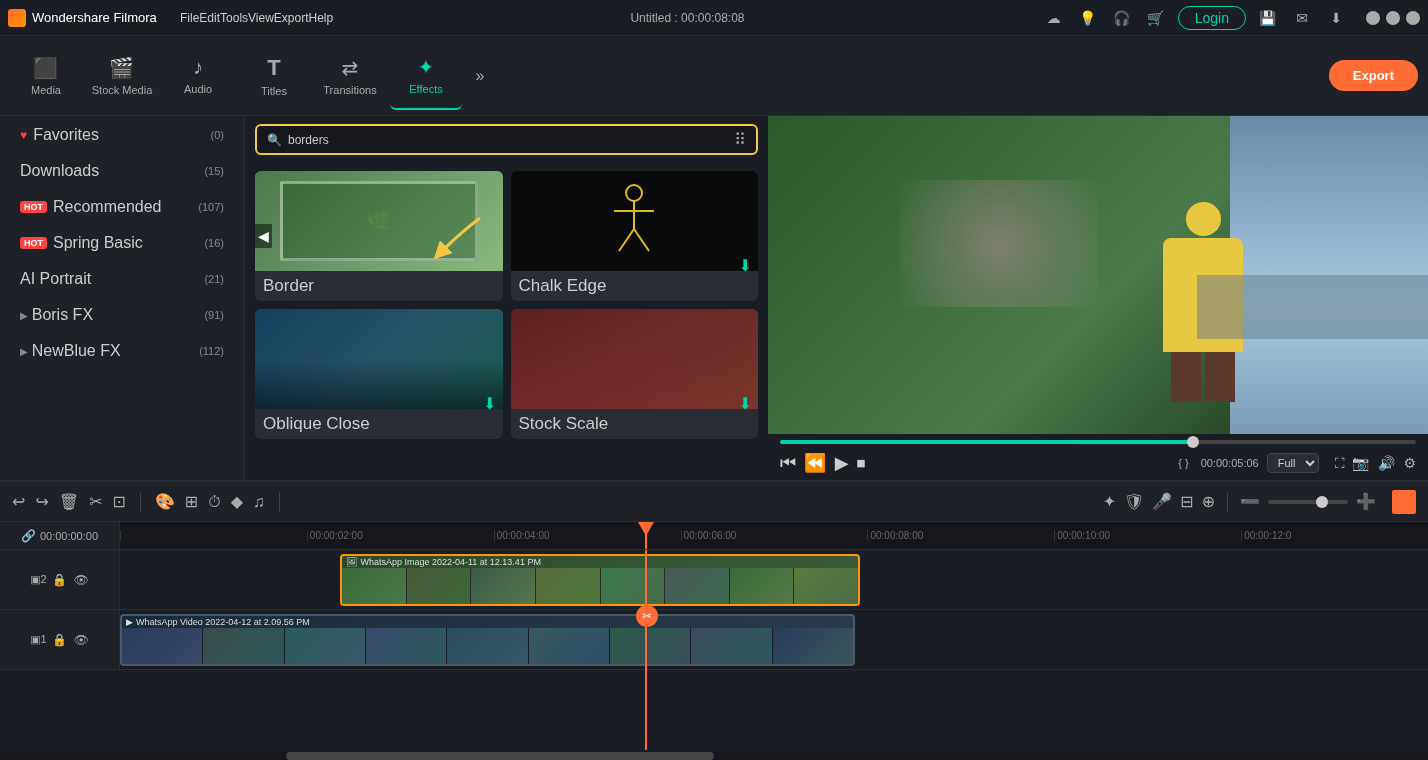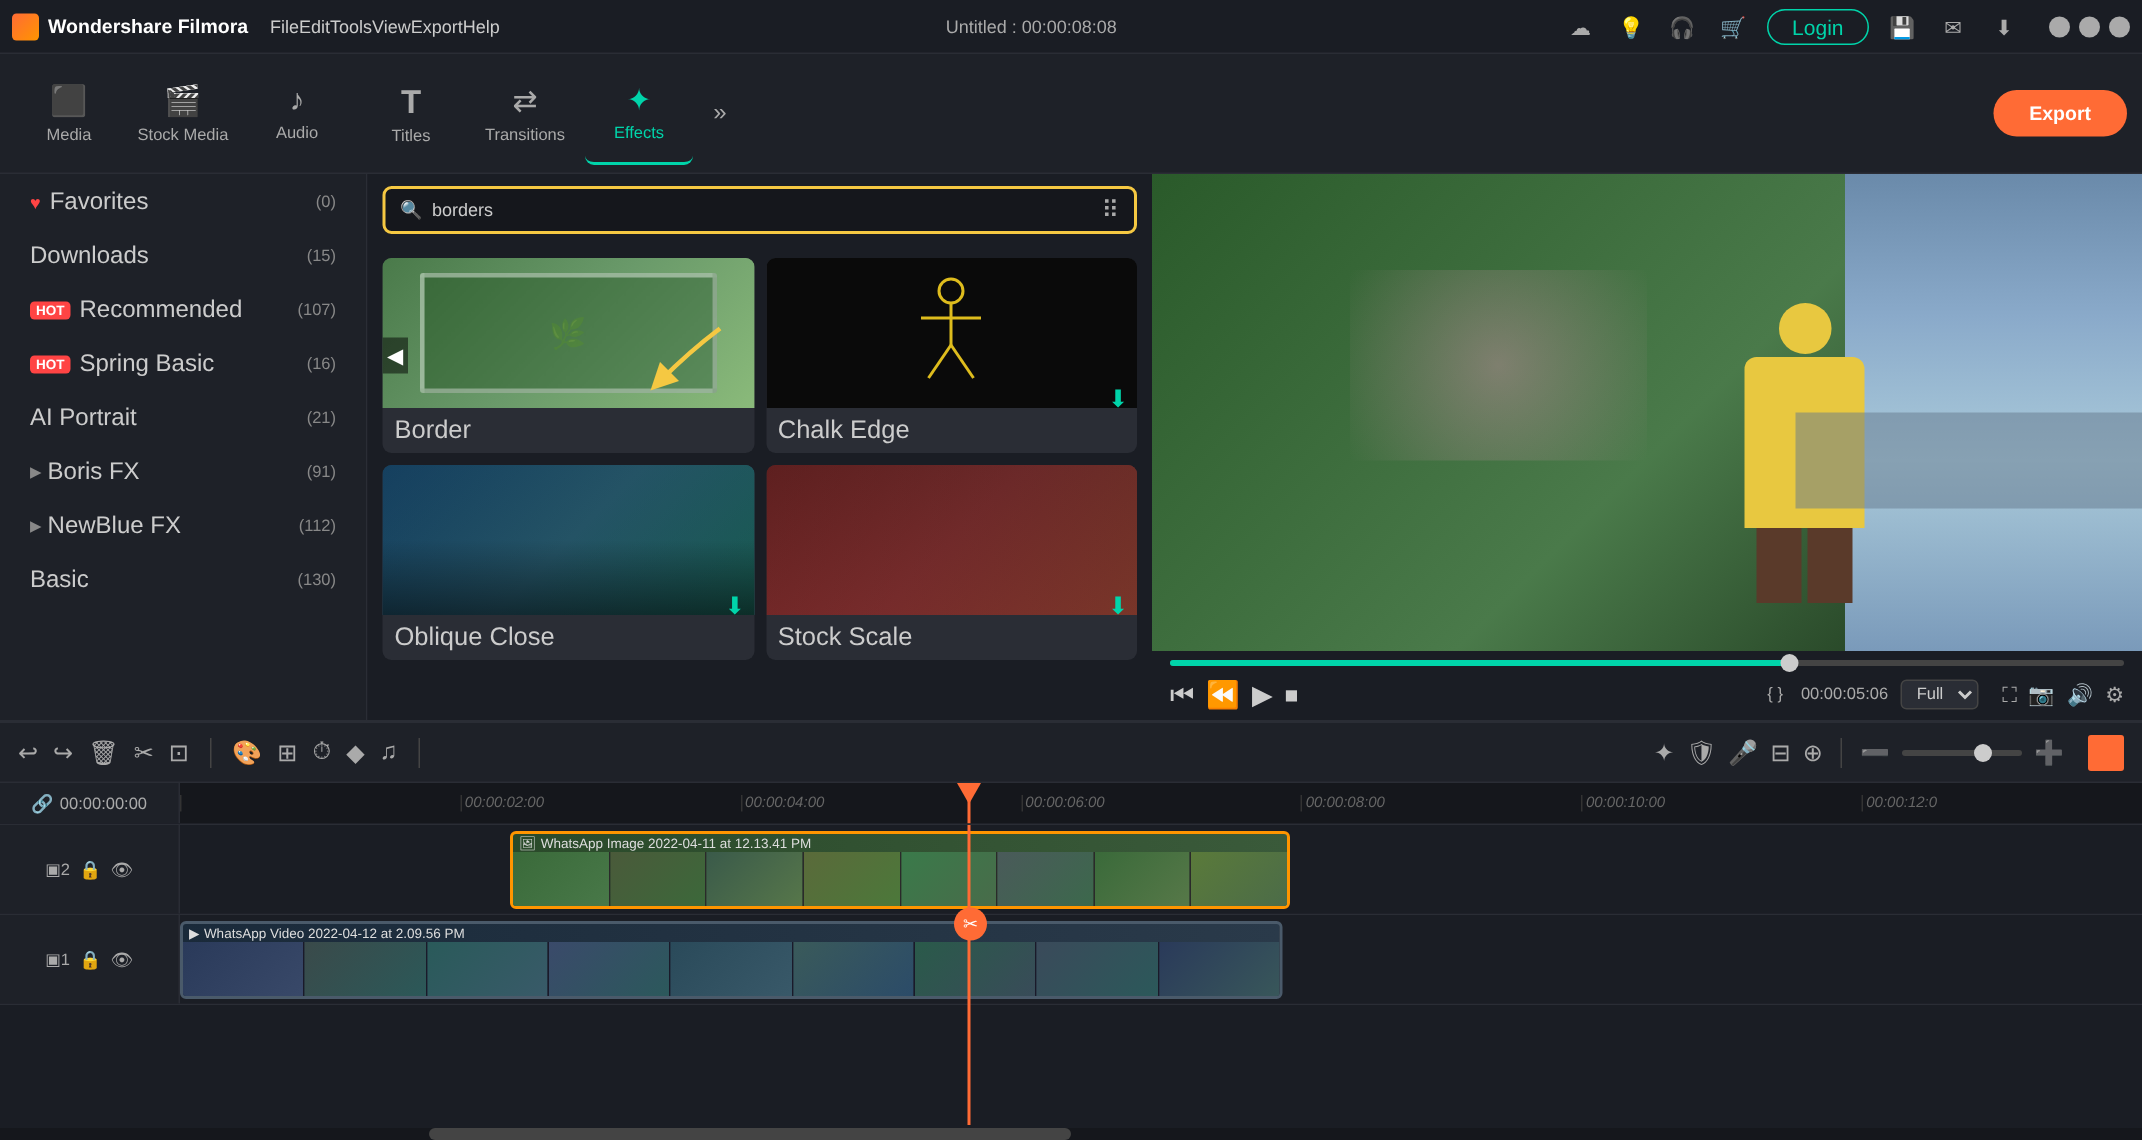--- a/index.html
+++ b/index.html
@@ -1,20 +1,20 @@
 <!DOCTYPE html>
 <html><head>
   <meta charset="utf-8">
   <style>
     * { margin: 0; padding: 0; box-sizing: border-box; }
     body { width: 1428px; height: 760px; background: #1a1d24; color: #ccc; font-family: 'Segoe UI', sans-serif; font-size: 12px; overflow: hidden; }
 
     
     #topbar { display: flex; align-items: center; height: 36px; background: #1a1d24; border-bottom: 1px solid #2a2d35; padding: 0 8px; gap: 12px; }
-    #topbar .logo { display: flex; align-items: center; gap: 6px; color: #fff; font-size: 13px; font-weight: 700; min-width: 160px; }
+    #topbar .logo { display: flex; align-items: center; gap: 6px; color: #fff; font-size: 13px; font-weight: 400; min-width: 160px; }
     #topbar .logo-icon { width: 18px; height: 18px; background: linear-gradient(135deg, #ff6b35, #ff9500); border-radius: 3px; }
     #topbar .menu-items { display: flex; color: #ccc; font-size: 12px; }
     #topbar .menu-items span { cursor: pointer; }
     #topbar .center-title { flex: 1; text-align: center; color: #aaa; font-size: 12px; }
     #topbar .right-icons { display: flex; align-items: center; gap: 10px; }
     #topbar .login-btn { border: 1.5px solid #00d4aa; color: #00d4aa; background: transparent; border-radius: 14px; padding: 3px 16px; font-size: 14px; cursor: pointer; }
     #topbar .icon-btn { width: 24px; height: 24px; display: flex; align-items: center; justify-content: center; color: #aaa; cursor: pointer; font-size: 14px; }
     #topbar .win-controls { display: flex; gap: 6px; margin-left: 8px; }
     #topbar .win-btn { width: 14px; height: 14px; border-radius: 50%; cursor: pointer; display: flex; align-items: center; justify-content: center; font-size: 9px; color: transparent; }
     #topbar .win-min { background: #aaa; }
@@ -70,21 +70,21 @@
     .preview-icon-btn { color: #aaa; font-size: 14px; cursor: pointer; }
 
     
     #timeline { height: 280px; background: #1a1d24; border-top: 2px solid #2a2d35; display: flex; flex-direction: column; }
     .timeline-toolbar { height: 40px; background: #1e2128; display: flex; align-items: center; padding: 0 12px; gap: 10px; border-bottom: 1px solid #2a2d35; }
     .tl-btn { color: #aaa; font-size: 16px; cursor: pointer; background: none; border: none; }
     .tl-separator { width: 1px; height: 20px; background: #444; margin: 0 4px; }
     .tl-right { margin-left: auto; display: flex; align-items: center; gap: 8px; }
     .timeline-ruler { height: 28px; background: #15171c; display: flex; align-items: center; padding: 0 0 0 120px; position: relative; border-bottom: 1px solid #2a2d35; overflow: hidden; }
     .ruler-marks { display: flex; width: 100%; color: #666; font-size: 10px; gap: 0; }
-    .ruler-mark { flex: 1; text-align: left; padding-left: 2px; border-left: 1px solid #333; font-style: italic; }
+    .ruler-mark { flex: 1; text-align: left; padding-left: 2px; border-left: 1px solid #333; }
     .timeline-tracks { flex: 1; position: relative; overflow: hidden; }
     .track-row { height: 60px; display: flex; border-bottom: 1px solid #2a2d35; }
     .track-label { width: 120px; background: #1e2128; display: flex; align-items: center; justify-content: center; gap: 6px; flex-shrink: 0; border-right: 1px solid #2a2d35; }
     .track-content { flex: 1; position: relative; background: #1a1d24; }
 
     
     .thumb-border { background: linear-gradient(135deg, #3a5a3a, #5a7a5a, #7a9a6a); }
     .thumb-chalk { background: #111; display: flex; align-items: center; justify-content: center; }
     .thumb-oblique { background: linear-gradient(135deg, #1a3a4a, #2a5a6a); }
     .thumb-edge { background: linear-gradient(135deg, #4a1a1a, #6a2a2a); }
@@ -185,24 +185,20 @@
     </div>
     <div class="sidebar-item">
       <span class="sidebar-arrow">▶</span>
       <span class="item-label">Boris FX</span>
       <span class="item-count">(91)</span>
     </div>
     <div class="sidebar-item">
       <span class="sidebar-arrow">▶</span>
       <span class="item-label">NewBlue FX</span>
       <span class="item-count">(112)</span>
-    </div>
-    <div class="sidebar-item">
-      <span class="item-label">Basic</span>
-      <span class="item-count">(130)</span>
     </div>
   </div>
 
   <div id="effects-panel">
     <div class="search-bar">
       <div class="search-input-wrap">
         <span>🔍</span>
         <input type="text" value="borders" placeholder="borders" style="">
         <span class="grid-toggle">⠿</span>
       </div>

